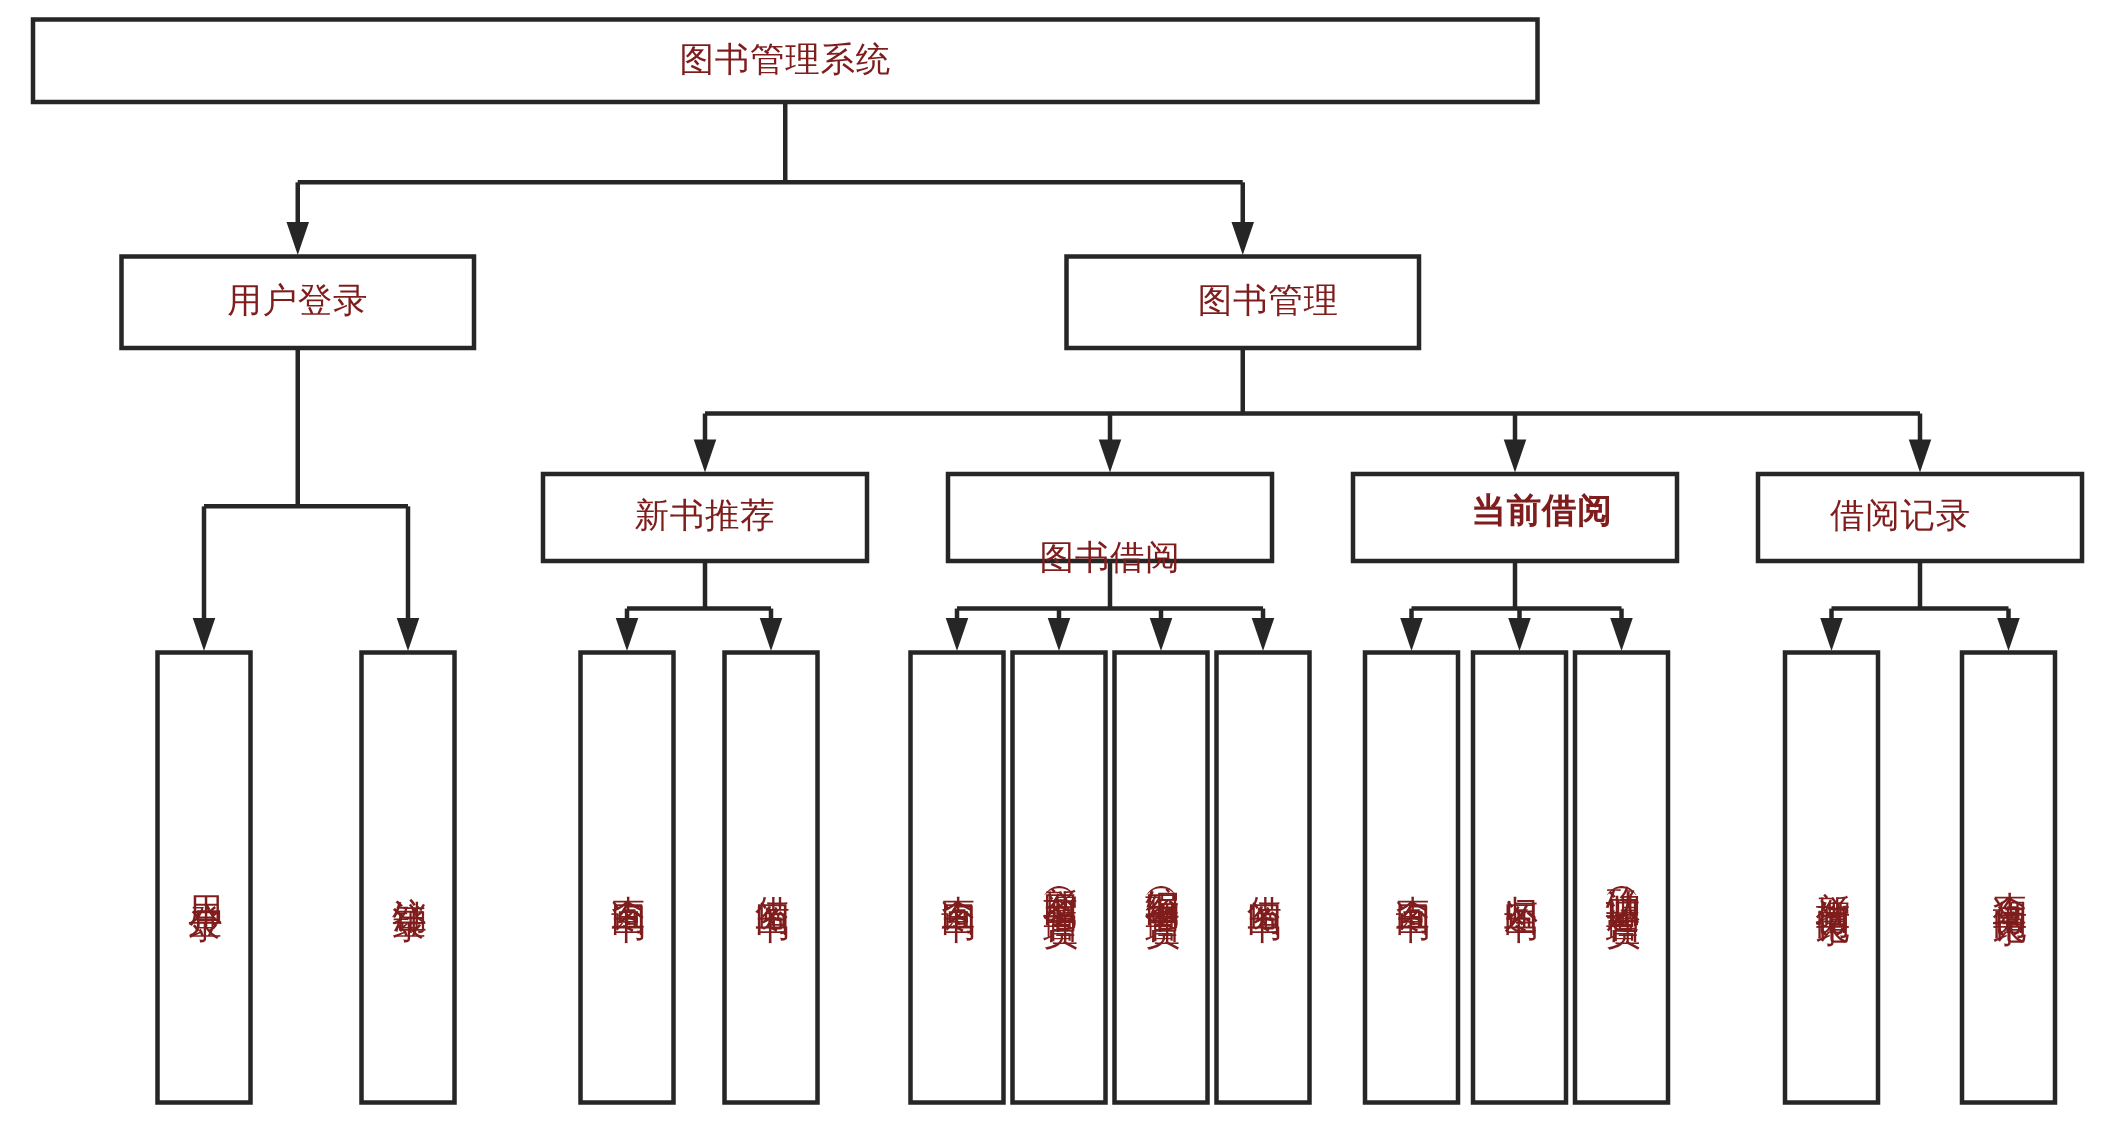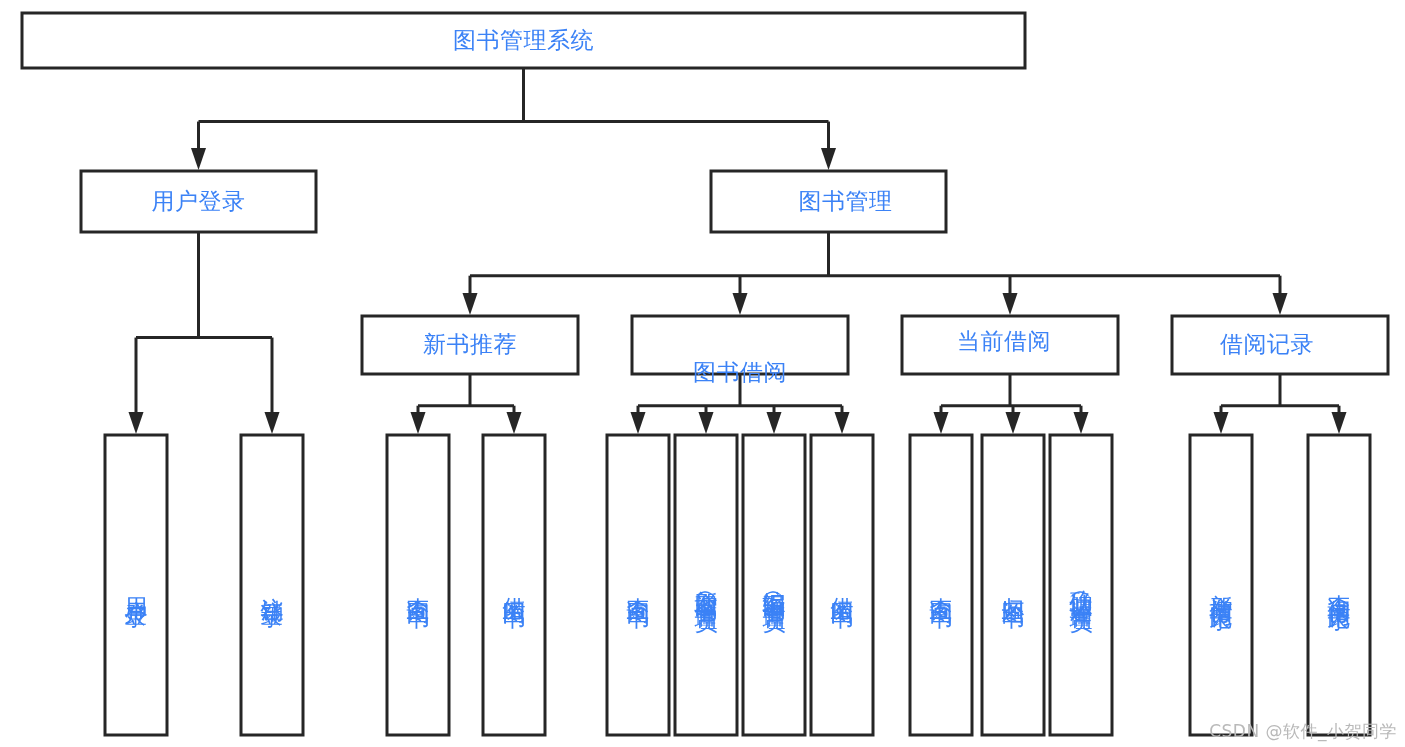--- a/index.html
+++ b/index.html
@@ -13,21 +13,21 @@
   .node-box{
     fill:#ffffff;stroke:#262626;stroke-width:3;
   }
   .connector{
     stroke:#262626;stroke-width:3;fill:none;
   }
   .arrow-head{fill:#262626;stroke:none;}
   .node-label{
     position:absolute;
     display:flex;align-items:center;justify-content:center;
-    color:#3b82f6;
+    color:#7f1d1d;
     text-align:center;
     box-sizing:border-box;
     pointer-events:none;
     line-height:1.18;
   }
   .node-label.horizontal{
     font-size:23px;
     letter-spacing:0.5px;
   }
   .node-label.vertical{
@@ -128,30 +128,29 @@
         <rect class="node-box" x="1190" y="435" width="62" height="300"></rect>
         <rect class="node-box" x="1308" y="435" width="62" height="300"></rect>
       </g>
   </svg>
   <div id="labels-layer">
       <div class="node-label horizontal" style="left: 22px; top: 13px; width: 1003px; height: 55px;">图书管理系统</div>
       <div class="node-label horizontal" style="left: 81px; top: 171px; width: 235px; height: 61px;">用户登录</div>
       <div class="node-label horizontal" style="left: 711px; top: 171px; width: 269px; height: 61px;">图书管理</div>
       <div class="node-label horizontal" style="left: 362px; top: 316px; width: 216px; height: 58px; border-radius: 29px;">新书推荐</div>
       <div class="node-label horizontal" style="left: 632px; top: 316px; width: 216px; height: 58px; margin-top: 28px;">图书借阅</div>
-      <div class="node-label horizontal" style="left: 896px; top: 316px; width: 216px; height: 52px;">当前借阅</div>
+      <div class="node-label horizontal" style="left: 920px; top: 316px; width: 216px; height: 52px; font-weight: bold;">当前借阅</div>
       <div class="node-label horizontal" style="left: 1172px; top: 316px; width: 190px; height: 58px;">借阅记录</div>
       <div class="node-label vertical" style="left: 105px; top: 435px; width: 62px; height: 300px;">用户登录</div>
       <div class="node-label vertical" style="left: 241px; top: 435px; width: 62px; height: 300px;">注销登录</div>
       <div class="node-label vertical" style="left: 387px; top: 435px; width: 62px; height: 300px;">查询图书</div>
       <div class="node-label vertical" style="left: 483px; top: 435px; width: 62px; height: 300px;">借阅图书</div>
       <div class="node-label vertical" style="left: 607px; top: 435px; width: 62px; height: 300px;">查询图书</div>
       <div class="node-label vertical" style="left: 675px; top: 435px; width: 62px; height: 300px;">新增图书（管理员）</div>
       <div class="node-label vertical" style="left: 743px; top: 435px; width: 62px; height: 300px;">编辑图书（管理员）</div>
       <div class="node-label vertical" style="left: 811px; top: 435px; width: 62px; height: 300px;">借阅图书</div>
       <div class="node-label vertical" style="left: 910px; top: 435px; width: 62px; height: 300px;">查询图书</div>
       <div class="node-label vertical" style="left: 982px; top: 435px; width: 62px; height: 300px;">归还图书</div>
       <div class="node-label vertical" style="left: 1050px; top: 435px; width: 62px; height: 300px;">确认归还（管理员）</div>
       <div class="node-label vertical" style="left: 1190px; top: 435px; width: 62px; height: 300px;">新增借阅记录</div>
       <div class="node-label vertical" style="left: 1308px; top: 435px; width: 62px; height: 300px;">查询借阅记录</div>
     </div>
-  <div class="watermark">CSDN @软件_小贺同学</div>
 </div>
 
 </body></html>

